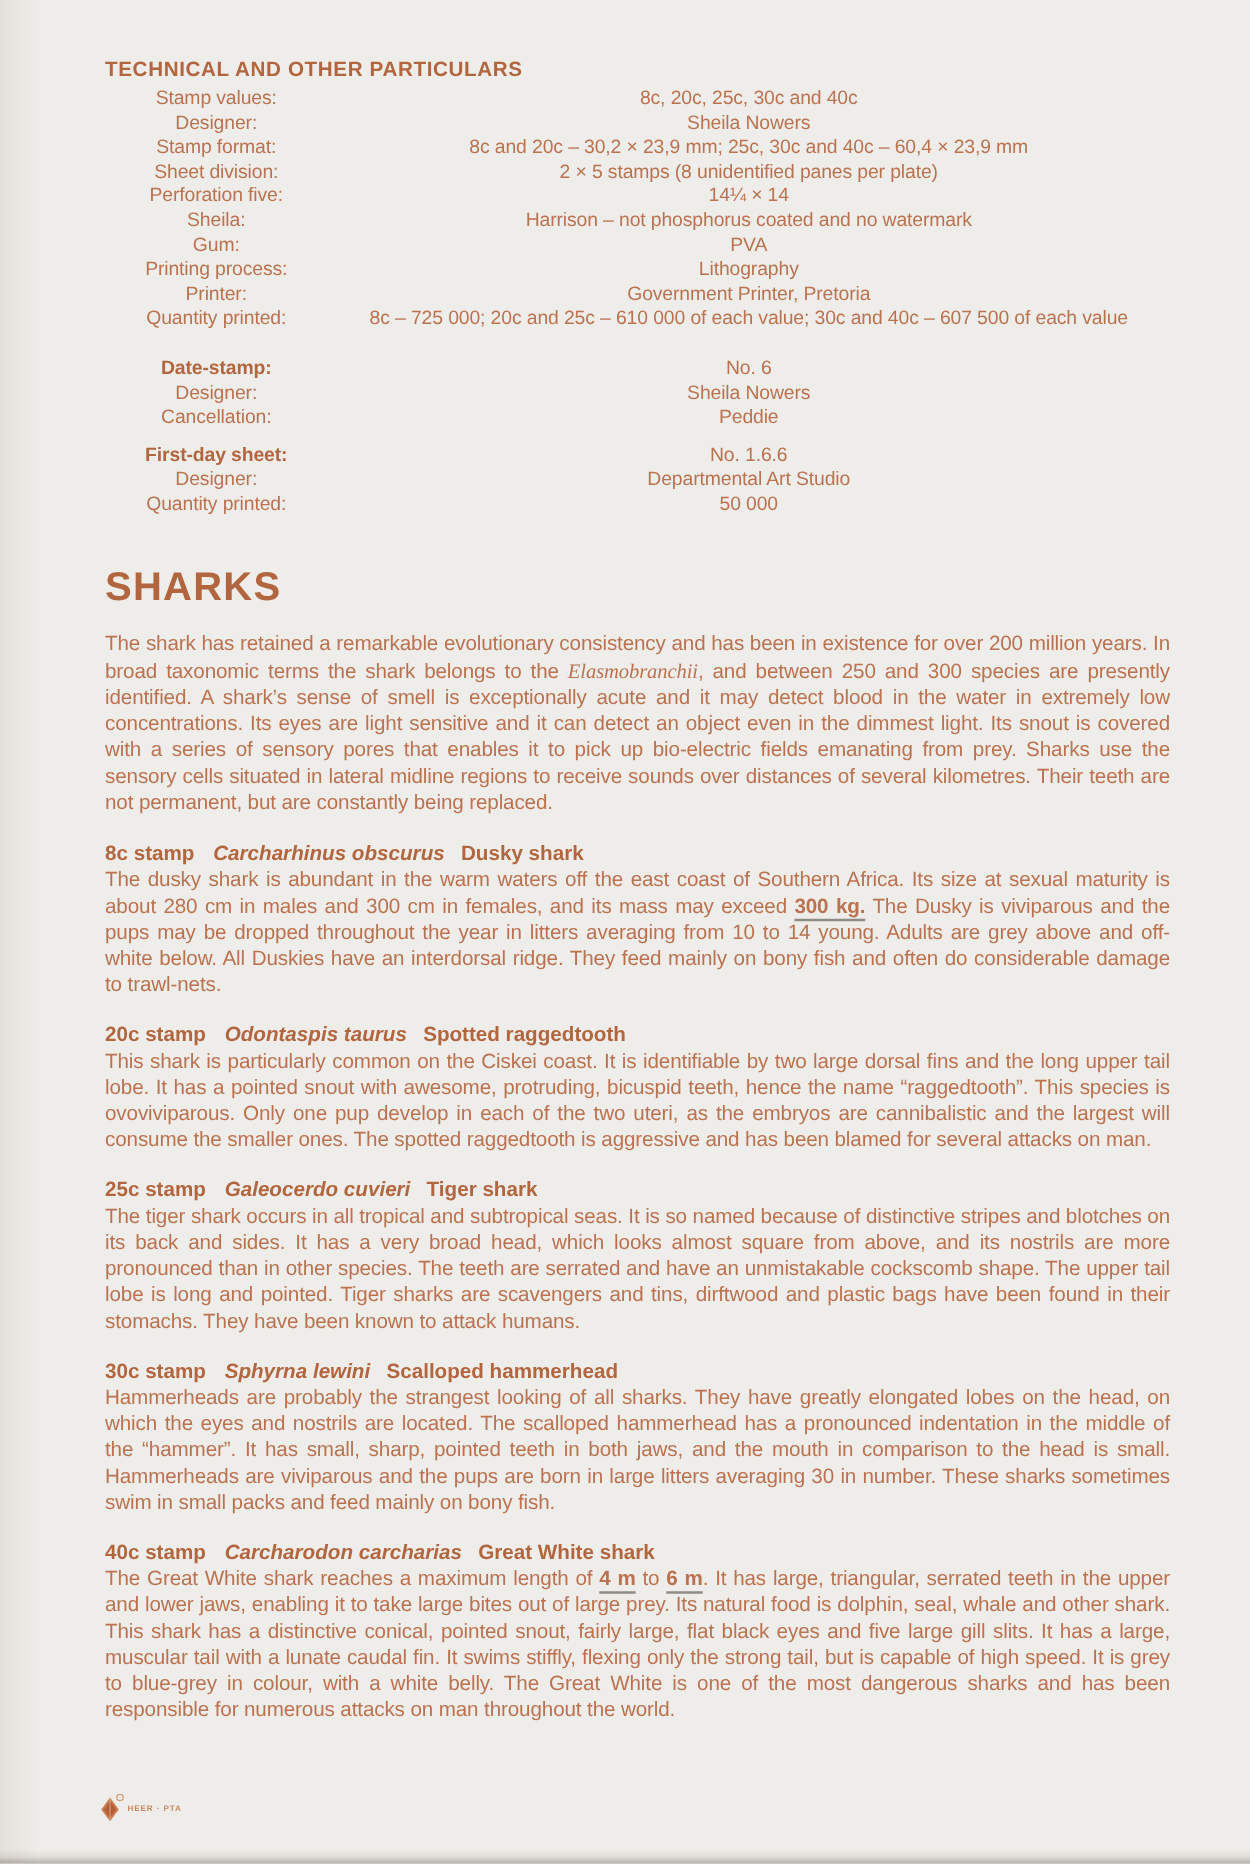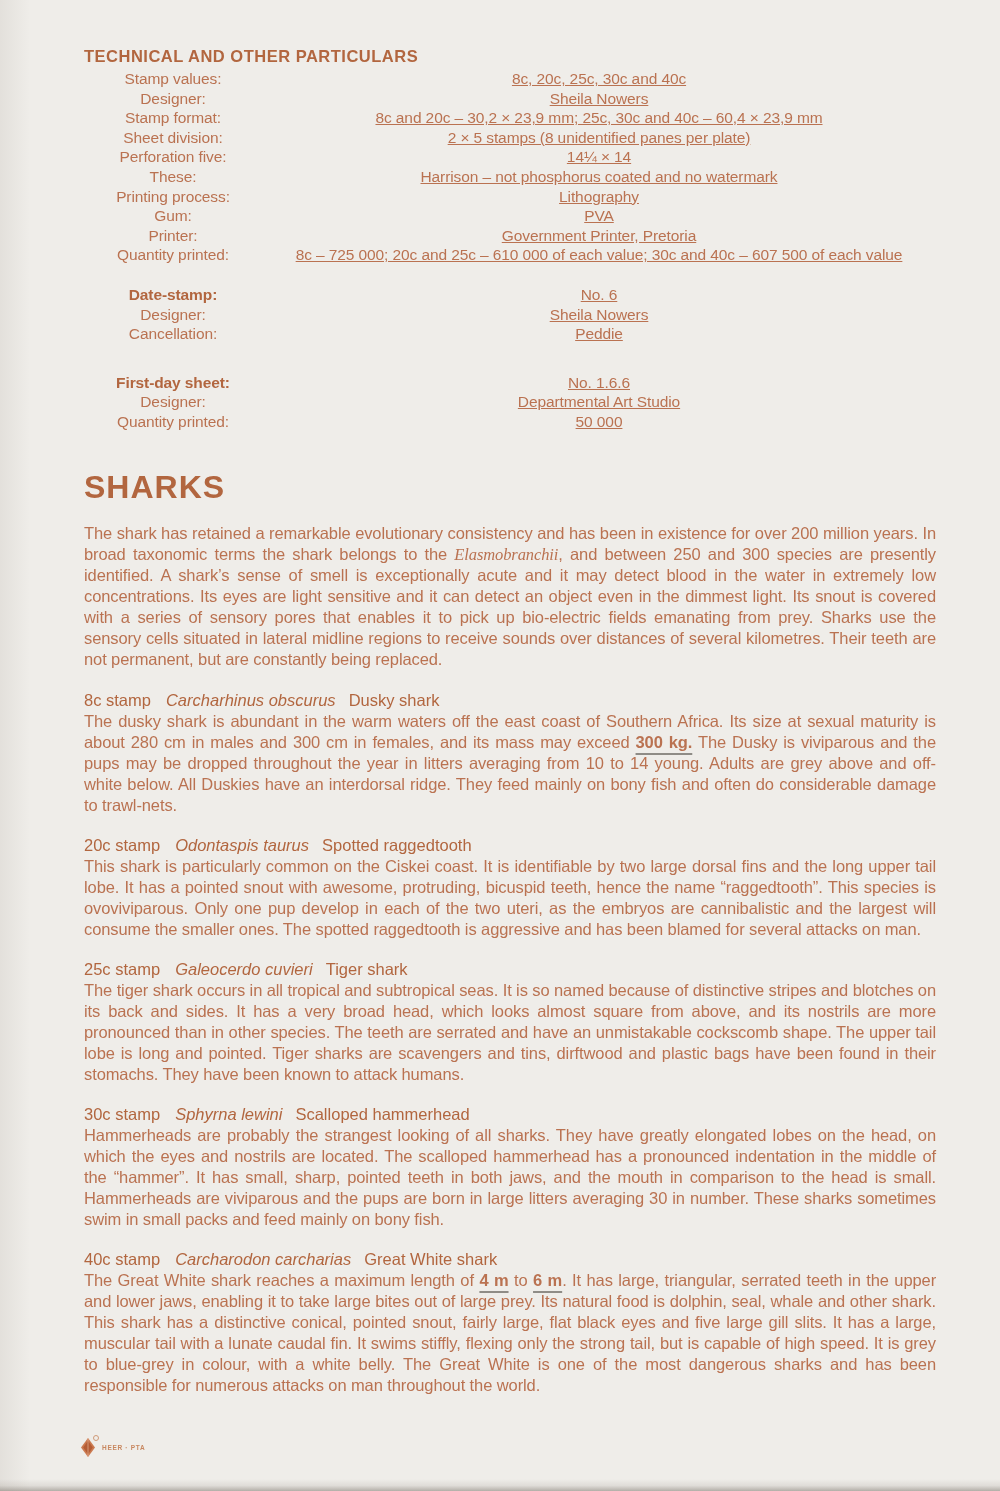--- a/index.html
+++ b/index.html
@@ -18,35 +18,35 @@
 
   
   .doc-title {
     font-size:16.5px; font-weight:bold; letter-spacing:0.5px;
     color:#b2663f; margin:0 0 3px 0; line-height:20px;
   }
   .spec-block { margin:0 0 20px 0;text-align:center; }
   .spec-row { display:flex; font-size:15.5px; line-height:19.6px; letter-spacing:-0.1px; }
   .spec-label { width:178px; flex:none; }
   .spec-label.bold { font-weight:bold; color:#b2663f; }
-  .spec-value { flex:1; white-space:nowrap;text-decoration:underline; }
+  .spec-value { flex:1; white-space:nowrap; }
 
   
   .sharks-title {
     font-size:32px; font-weight:bold; letter-spacing:1px;
     color:#b2663f; margin:40px 0 21px 0; line-height:30px;
   }
   .body-text {
     font-size:16.5px; line-height:21px; text-align:justify;
     margin:0; letter-spacing:-0.1px;
   }
   .intro { margin-bottom:20px; }
   .stamp-section { margin-top:19px; }
   .section-heading {
-    font-size:16.5px; font-weight:normal; color:#b2663f;
+    font-size:16.5px; font-weight:bold; color:#b2663f;
     margin:0; line-height:21px;
   }
   .h-value { margin-right:15px; }
   .h-species { font-style:italic; margin-right:13px; }
   .seg-i { font-style:italic;font-family:Liberation Serif, serif; }
   .seg-u {
     text-decoration:underline;
     text-decoration-color:#8f8c86;
     text-decoration-thickness:2px;
     text-underline-offset:5px;
@@ -101,42 +101,42 @@
       </div>
       <div class="spec-row">
         <span class="spec-label">Sheet division:</span>
         <span class="spec-value">2 × 5 stamps (8 unidentified panes per plate)</span>
       </div>
       <div class="spec-row">
         <span class="spec-label">Perforation five:</span>
         <span class="spec-value">14¼ × 14</span>
       </div>
       <div class="spec-row">
-        <span class="spec-label">These:</span>
+        <span class="spec-label">Sheila:</span>
         <span class="spec-value">Harrison – not phosphorus coated and no watermark</span>
+      </div>
+      <div class="spec-row">
+        <span class="spec-label">Gum:</span>
+        <span class="spec-value">PVA</span>
       </div>
       <div class="spec-row">
         <span class="spec-label">Printing process:</span>
         <span class="spec-value">Lithography</span>
       </div>
       <div class="spec-row">
-        <span class="spec-label">Gum:</span>
-        <span class="spec-value">PVA</span>
-      </div>
-      <div class="spec-row">
         <span class="spec-label">Printer:</span>
         <span class="spec-value">Government Printer, Pretoria</span>
       </div>
       <div class="spec-row">
         <span class="spec-label">Quantity printed:</span>
         <span class="spec-value">8c – 725 000; 20c and 25c – 610 000 of each value; 30c and 40c – 607 500 of each value</span>
       </div>
     </div>
 
-    <div class="spec-block" style="margin-bottom:29px;">
+    <div class="spec-block" style="margin-bottom:11px;">
       <div class="spec-row">
         <span class="spec-label bold">Date-stamp:</span>
         <span class="spec-value">No. 6</span>
       </div>
       <div class="spec-row">
         <span class="spec-label">Designer:</span>
         <span class="spec-value">Sheila Nowers</span>
       </div>
       <div class="spec-row">
         <span class="spec-label">Cancellation:</span>

